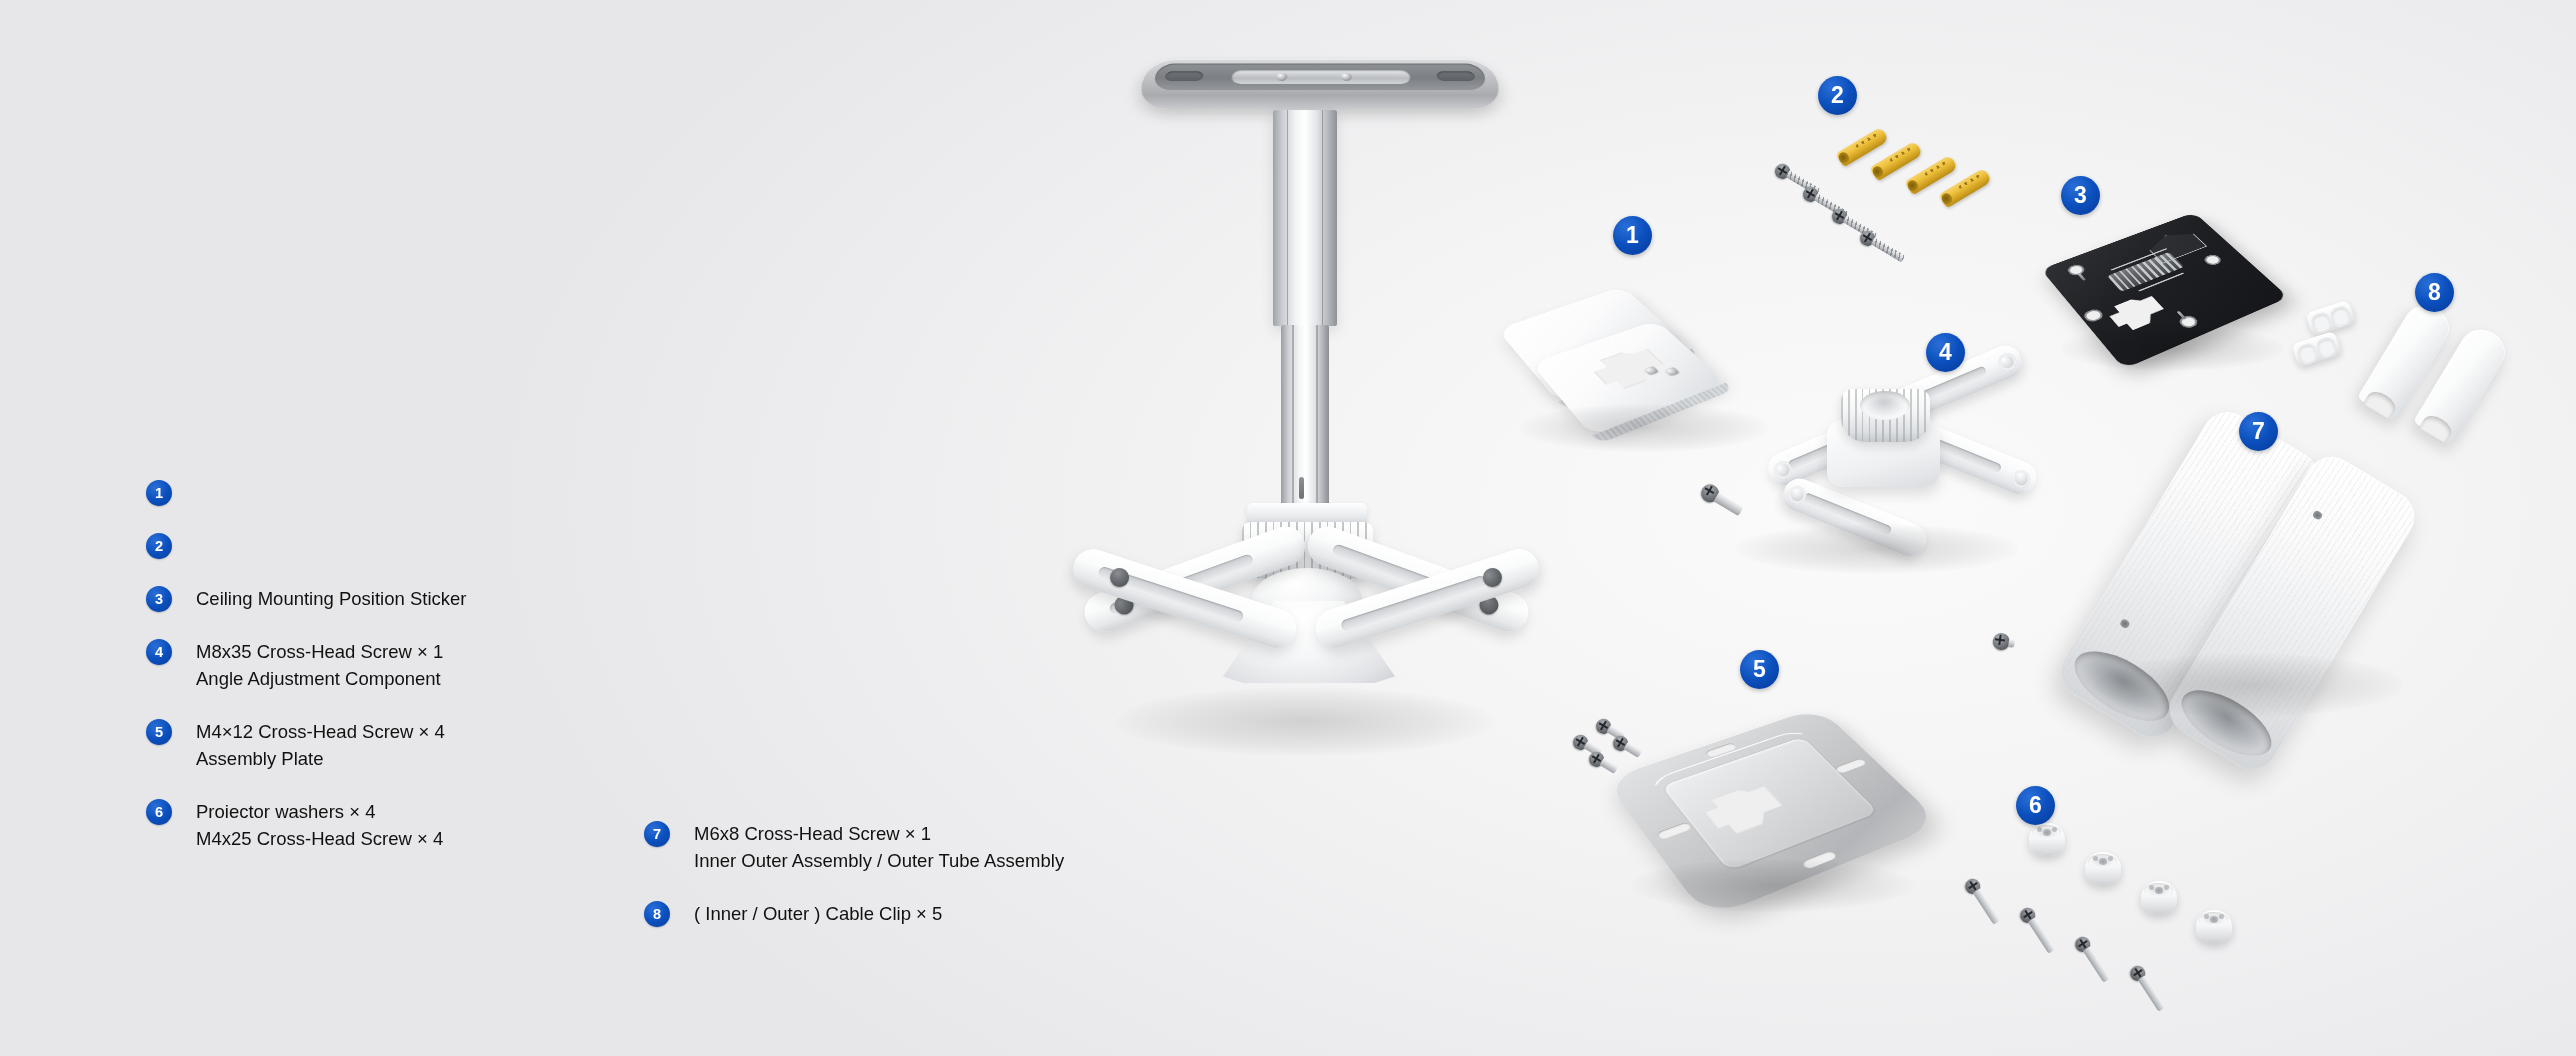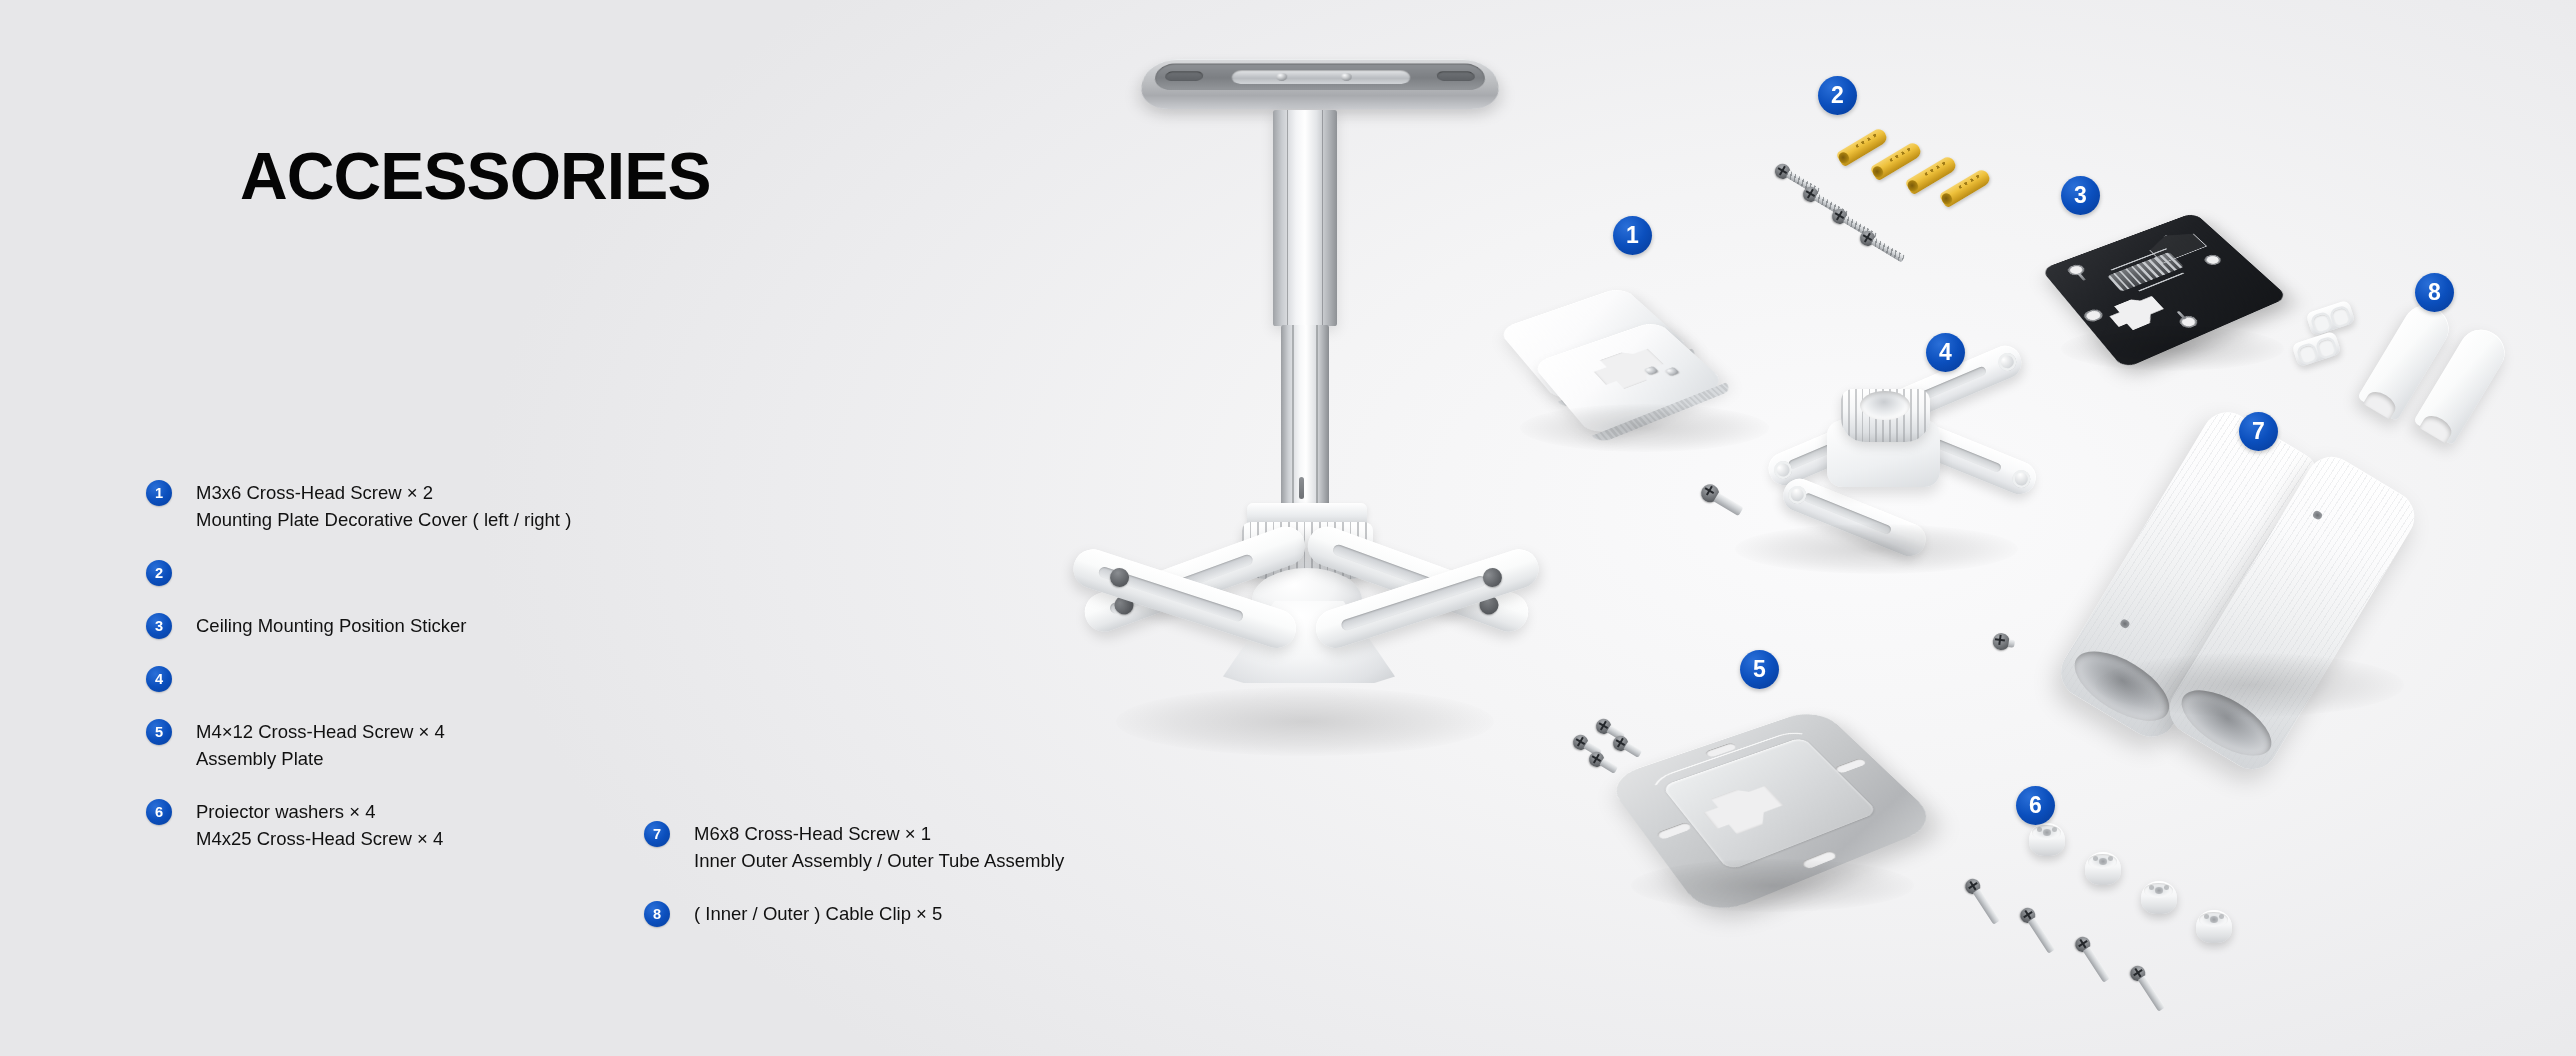--- a/index.html
+++ b/index.html
@@ -379,46 +379,45 @@
   .soft-shadow {
     position:absolute; border-radius:50%;
     background:radial-gradient(ellipse, rgba(0,0,0,.14) 0%, rgba(0,0,0,.06) 48%, rgba(0,0,0,0) 74%);
     z-index:1;
   }
 </style>
 </head>
 <body>
 
 <div id="title-block">
-  <div class="t-line2">ACCESSORIES</div>
 </div>
 
 <div class="legend-col" id="legend-left">
 
   <div class="legend-item">
     <div class="lg-badge">1</div>
-    <div class="lg-text">
-      <div class="lg-line">M3x6 Cross-Head Screw × 2</div>
-      <div class="lg-line">Mounting Plate Decorative Cover ( left / right )</div>
-    </div>
   </div>
 
   <div class="legend-item">
     <div class="lg-badge">2</div>
   </div>
 
   <div class="legend-item">
     <div class="lg-badge">3</div>
     <div class="lg-text">
       <div class="lg-line">Ceiling Mounting Position Sticker</div>
     </div>
   </div>
 
   <div class="legend-item">
     <div class="lg-badge">4</div>
+    <div class="lg-text">
+      <div class="lg-line">M8x35 Cross-Head Screw × 1</div>
+      <div class="lg-line">Angle Adjustment Component</div>
+    </div>
   </div>
 
   <div class="legend-item">
     <div class="lg-badge">5</div>
     <div class="lg-text">
       <div class="lg-line">M4×12 Cross-Head Screw × 4</div>
       <div class="lg-line">Assembly Plate</div>
     </div>
   </div>
 

